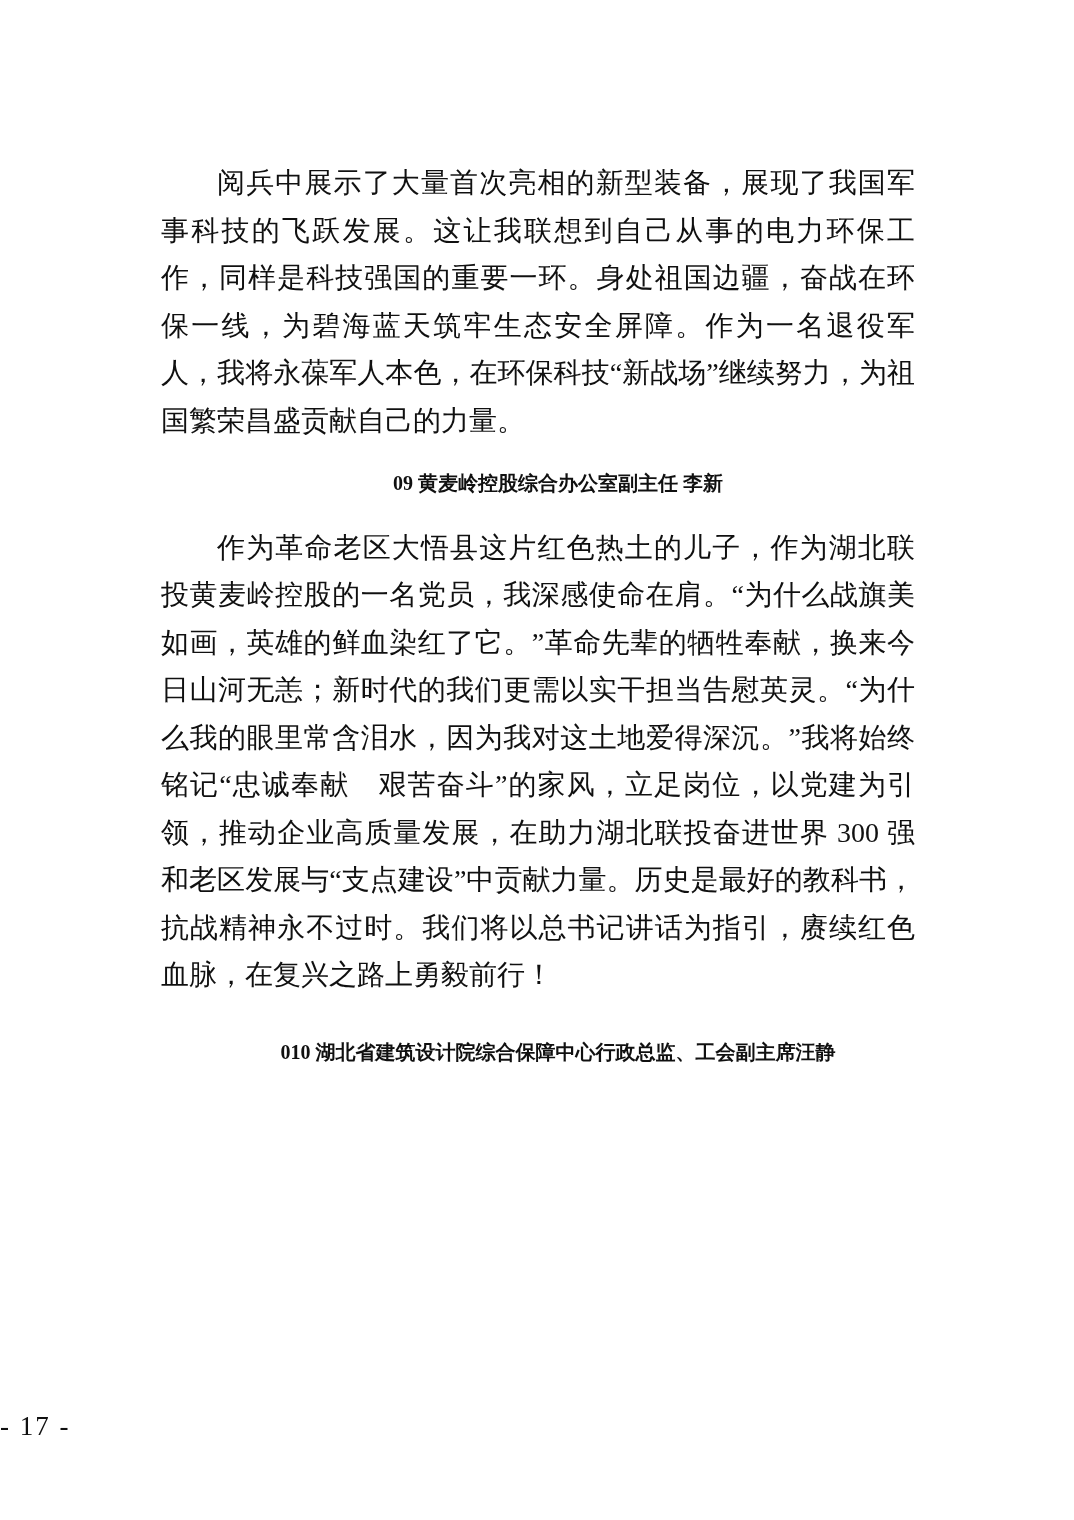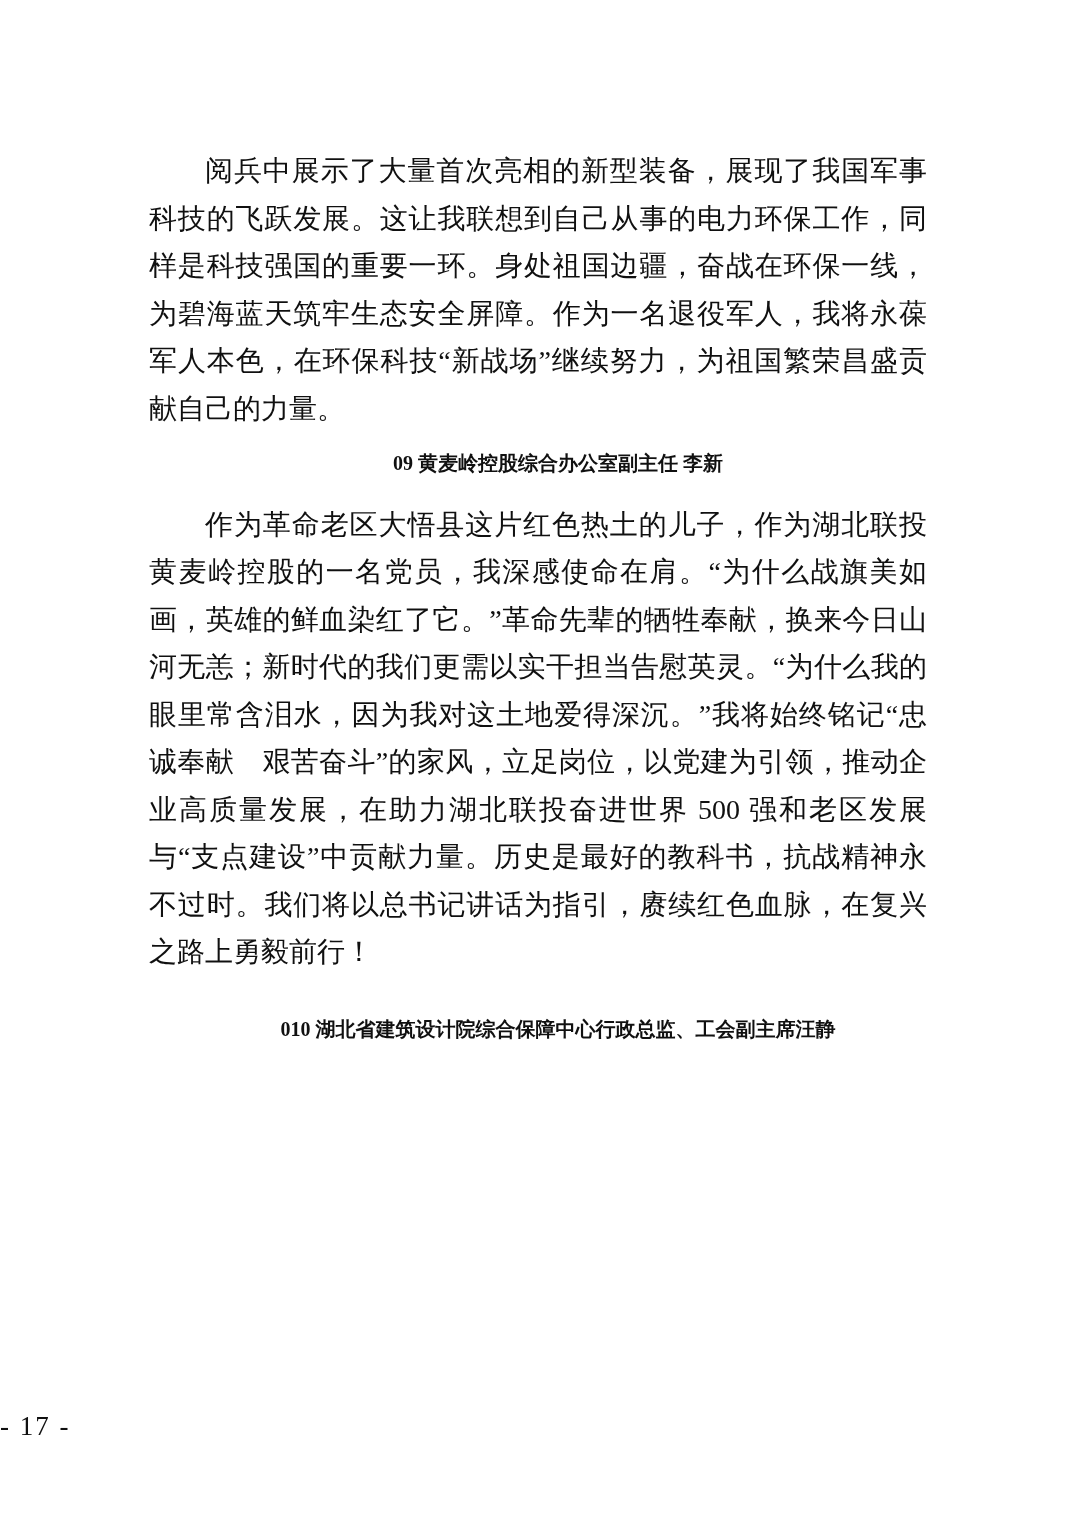--- a/index.html
+++ b/index.html
@@ -16,21 +16,21 @@
     color: #101010;
     overflow: hidden;
   }
   .content {
     position: absolute;
     left: 145px;
     top: 143px;
     width: 786px;
   }
   .body-para {
-    margin: 4px;
+    margin: 16px;
     font-size: 28px;
     line-height: 47.5px;
     text-align: justify;
     text-justify: inter-ideograph;
     text-indent: 2em;
     word-break: break-all;
   }
   .heading {
     margin: 8px 0 13px 0;
     font-size: 20px;
@@ -55,17 +55,17 @@
     letter-spacing: 2px;
   }
 </style>
 </head>
 <body>
 
 <div class="page">
   <div class="content">
     <p class="body-para">阅兵中展示了大量首次亮相的新型装备，展现了我国军事科技的飞跃发展。这让我联想到自己从事的电力环保工作，同样是科技强国的重要一环。身处祖国边疆，奋战在环保一线，为碧海蓝天筑牢生态安全屏障。作为一名退役军人，我将永葆军人本色，在环保科技“新战场”继续努力，为祖国繁荣昌盛贡献自己的力量。</p>
     <h2 class="heading">09 黄麦岭控股综合办公室副主任 李新</h2>
-    <p class="body-para">作为革命老区大悟县这片红色热土的儿子，作为湖北联投黄麦岭控股的一名党员，我深感使命在肩。“为什么战旗美如画，英雄的鲜血染红了它。”革命先辈的牺牲奉献，换来今日山河无恙；新时代的我们更需以实干担当告慰英灵。“为什么我的眼里常含泪水，因为我对这土地爱得深沉。”我将始终铭记“忠诚奉献　艰苦奋斗”的家风，立足岗位，以党建为引领，推动企业高质量发展，在助力湖北联投奋进世界 500 强和老区发展与“支点建设”中贡献力量。历史是最好的教科书，抗战精神永不过时。我们将以总书记讲话为指引，赓续红色血脉，在复兴之路上勇毅前行！</p>
+    <p class="body-para">作为革命老区大悟县这片红色热土的儿子，作为湖北联投黄麦岭控股的一名党员，我深感使命在肩。“为什么战旗美如画，英雄的鲜血染红了它。”革命先辈的牺牲奉献，换来今日山河无恙；新时代的我们更需以实干担当告慰英灵。“为什么我的眼里常含泪水，因为我对这土地爱得深沉。”我将始终铭记“忠诚奉献　艰苦奋斗”的家风，立足岗位，以党建为引领，推动企业高质量发展，在助力湖北联投奋进世界 300 强和老区发展与“支点建设”中贡献力量。历史是最好的教科书，抗战精神永不过时。我们将以总书记讲话为指引，赓续红色血脉，在复兴之路上勇毅前行！</p>
     <h2 class="heading second">010 湖北省建筑设计院综合保障中心行政总监、工会副主席汪静</h2>
   </div>
   <div class="footer">- 17 -</div>
 </div>
 
 </body></html>

